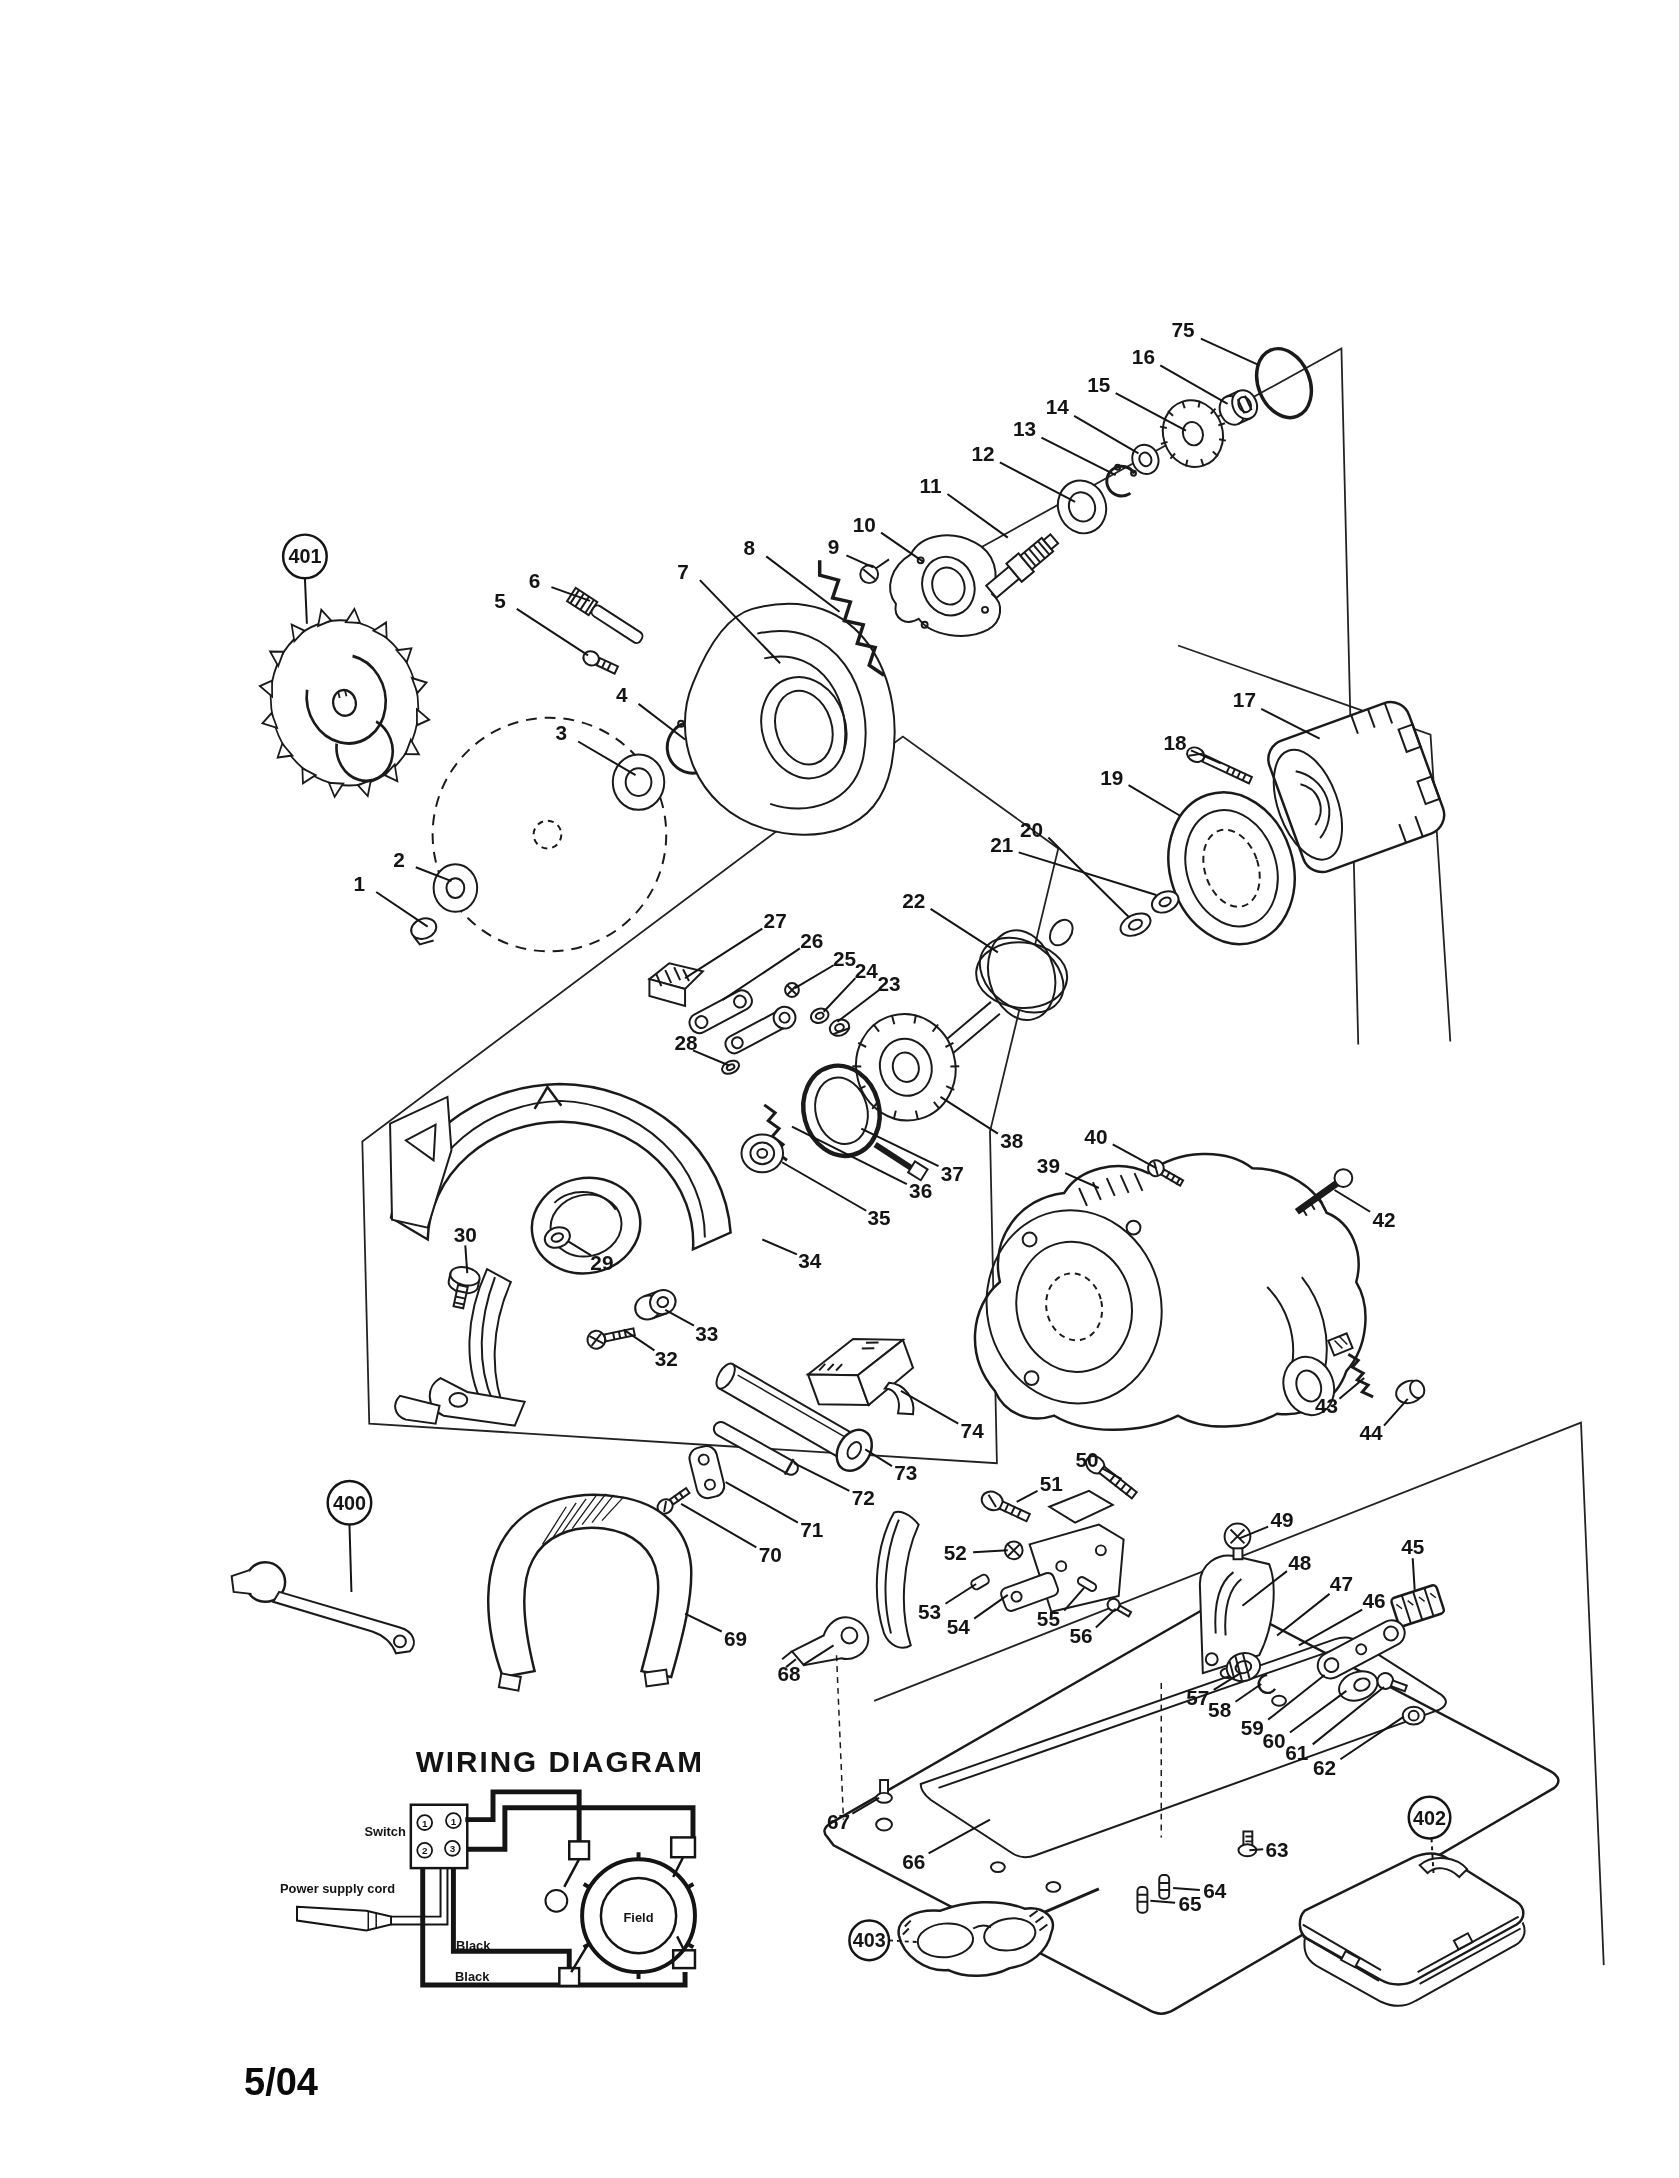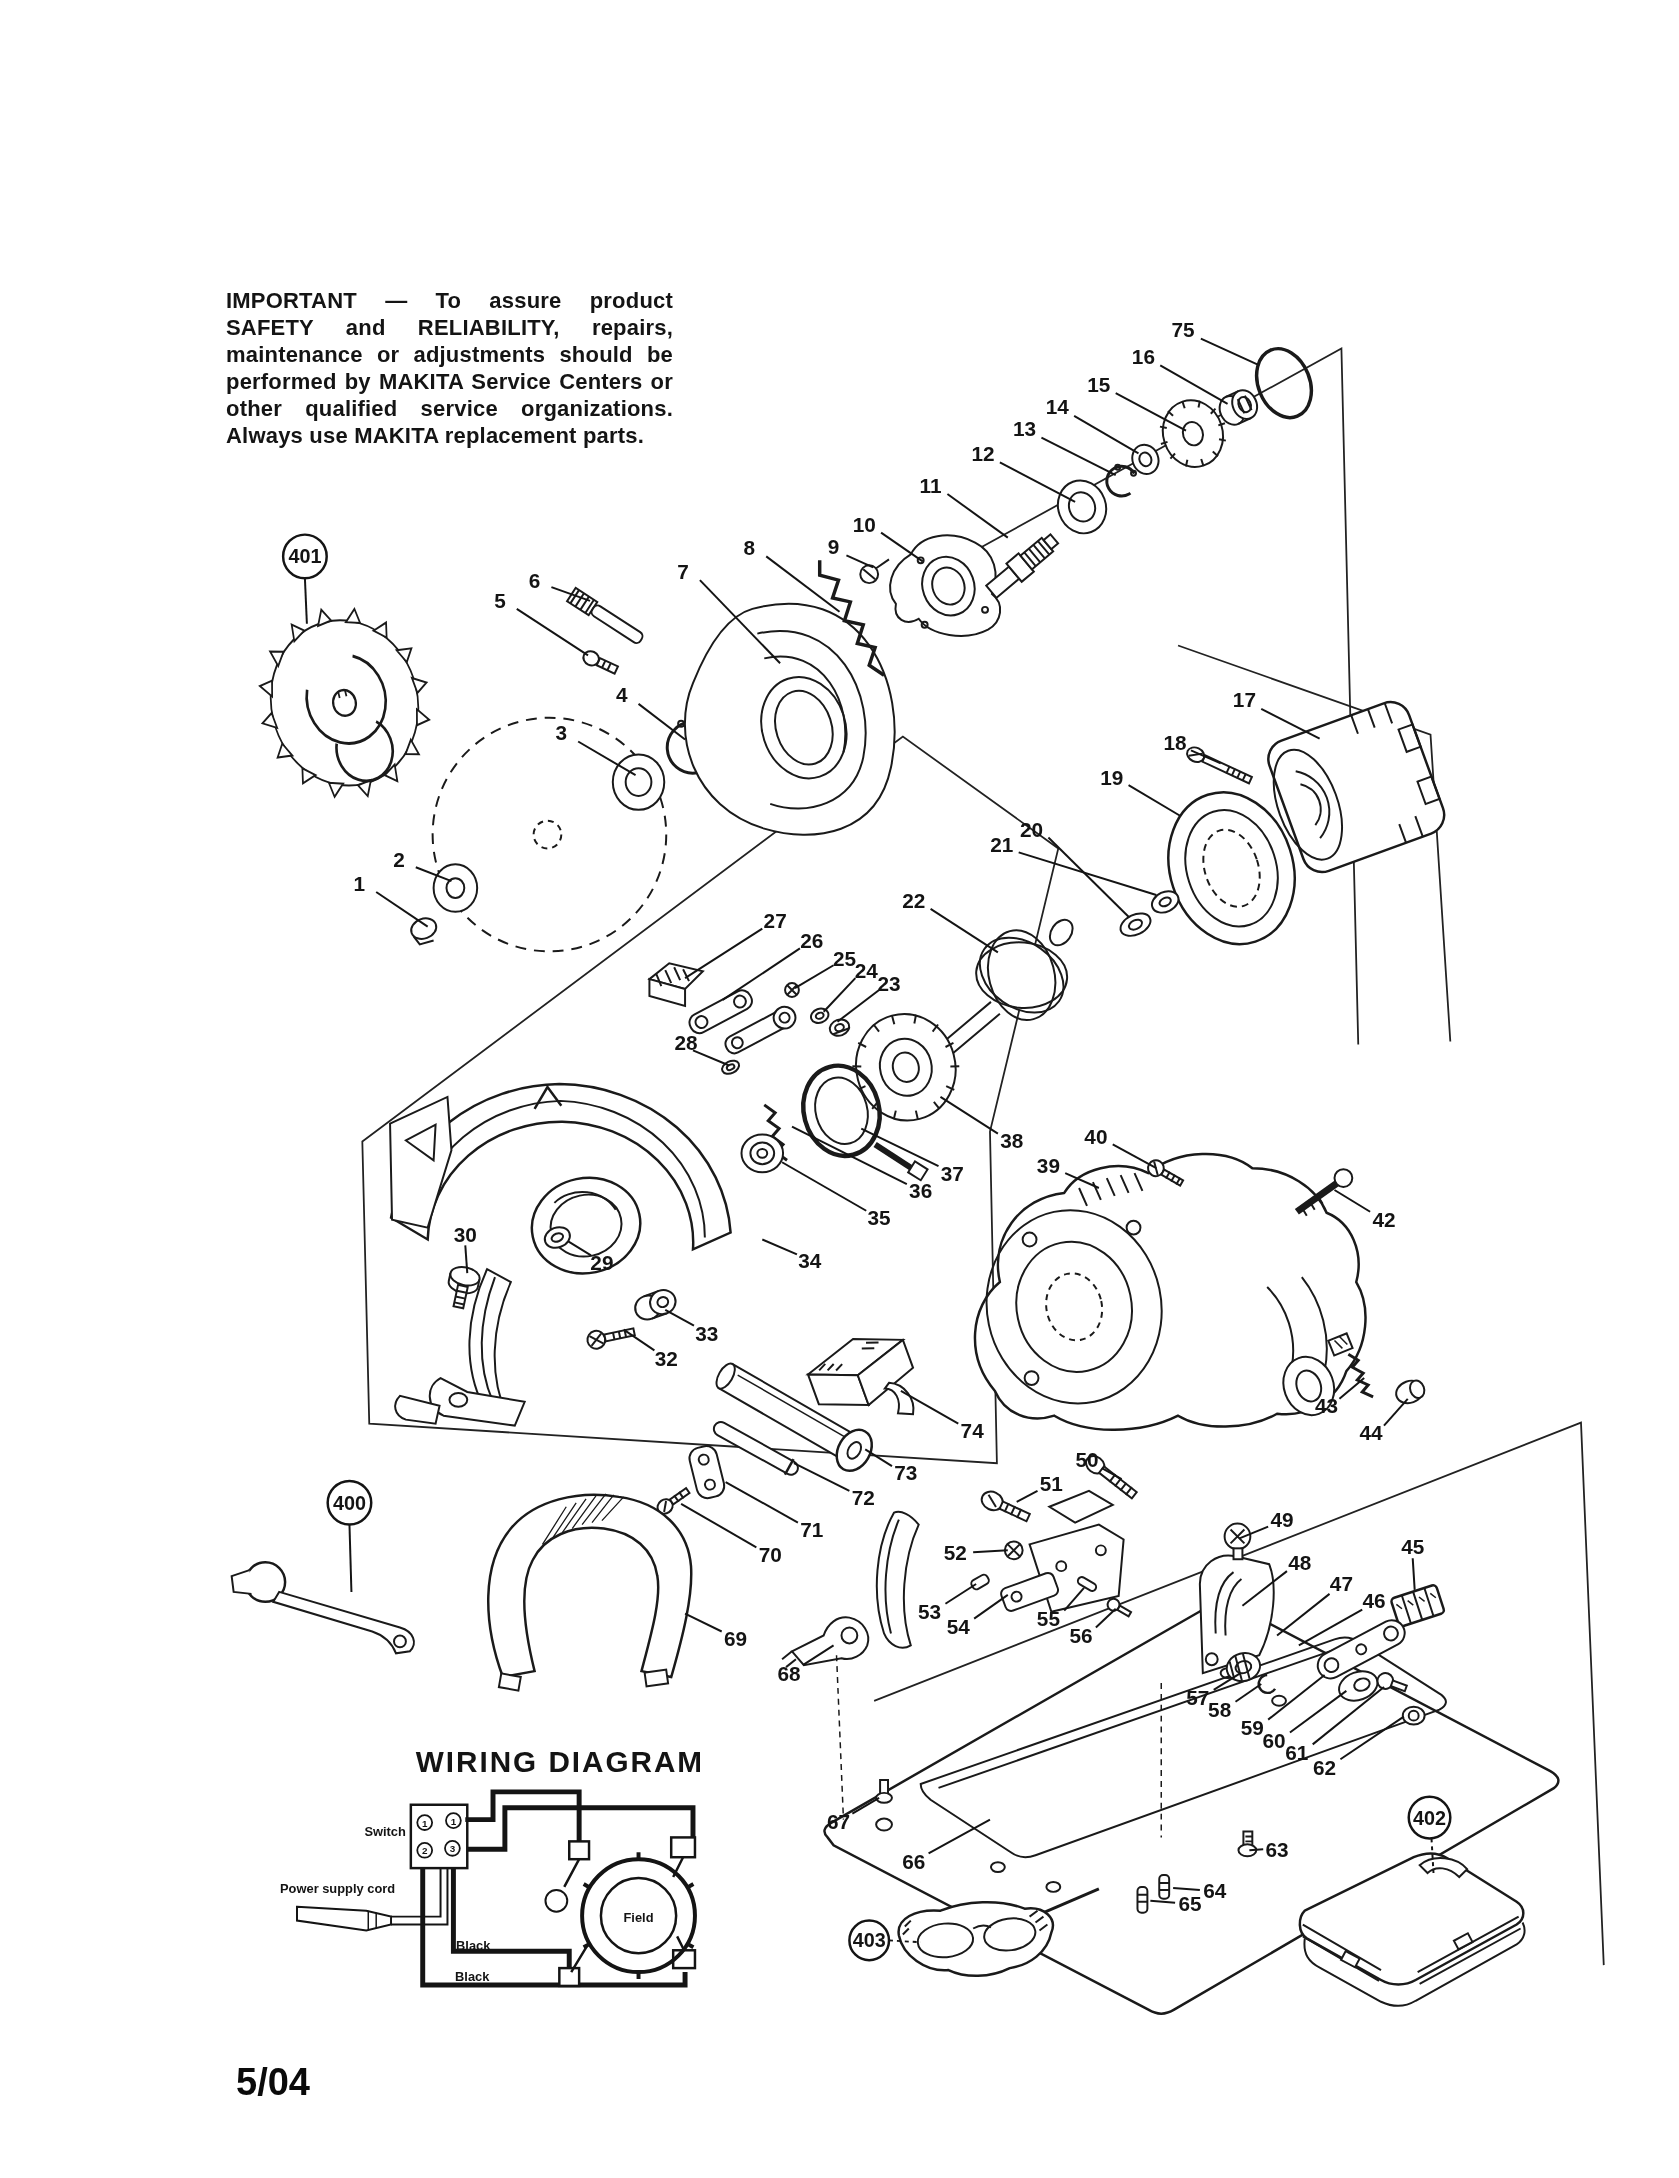--- a/index.html
+++ b/index.html
@@ -1,31 +1,30 @@
 <!DOCTYPE html>
 <html><head>
 <meta charset="utf-8">
 <style>
   html,body{margin:0;padding:0;background:#e8e8e8;}
   #page{position:relative;width:1679px;height:2178px;background:#ffffff;overflow:hidden;
         font-family:"Liberation Sans",sans-serif;color:#111;}
   #diagram-svg{position:absolute;left:0;top:0;}
   #notice{position:absolute;left:226px;top:287px;width:447px;font-size:22px;font-weight:700;
           line-height:27px;text-align:justify;letter-spacing:0.2px;color:#141414;}
-  #date-code{position:absolute;left:236px;top:2061px;font-size:38px;font-weight:700;color:#0a0a0a;text-align:center;}
+  #date-code{position:absolute;left:244px;top:2061px;font-size:38px;font-weight:700;color:#0a0a0a;text-align:center;}
   .plbl{font-family:"Liberation Sans",sans-serif;font-weight:700;font-size:21px;fill:#141414;}
   .clbl{font-family:"Liberation Sans",sans-serif;font-weight:700;font-size:20px;fill:#141414;}
   .wtxt{font-family:"Liberation Sans",sans-serif;font-weight:700;fill:#141414;}
 </style>
 </head>
 <body>
 
 <div id="page">
 
-  <div id="notice">IMPORTANT — To assure product SAFETY and RELIABILITY, repairs, maintenance or adjustments should be performed by MAKITA Service Centers or other qualified service organizations. Always use MAKITA replacement parts.</div>
   <div id="date-code">5/04</div>
 
   <svg id="diagram-svg" width="1679" height="2178" viewBox="0 0 1696 2200">
     <defs>
       <polygon id="tooth" points="-8,-82 0,-97 8,-84" fill="#fff" stroke="#1a1a1a" stroke-width="2"></polygon>
       <line id="g15t" x1="0" y1="-34" x2="0" y2="-27" stroke="#1a1a1a" stroke-width="2"></line>
       <line id="g38t" x1="0" y1="-54" x2="0" y2="-45" stroke="#1a1a1a" stroke-width="2"></line>
       <line id="fnotch" x1="0" y1="-57" x2="0" y2="-64" stroke="#141414" stroke-width="4"></line>
     </defs>
 

